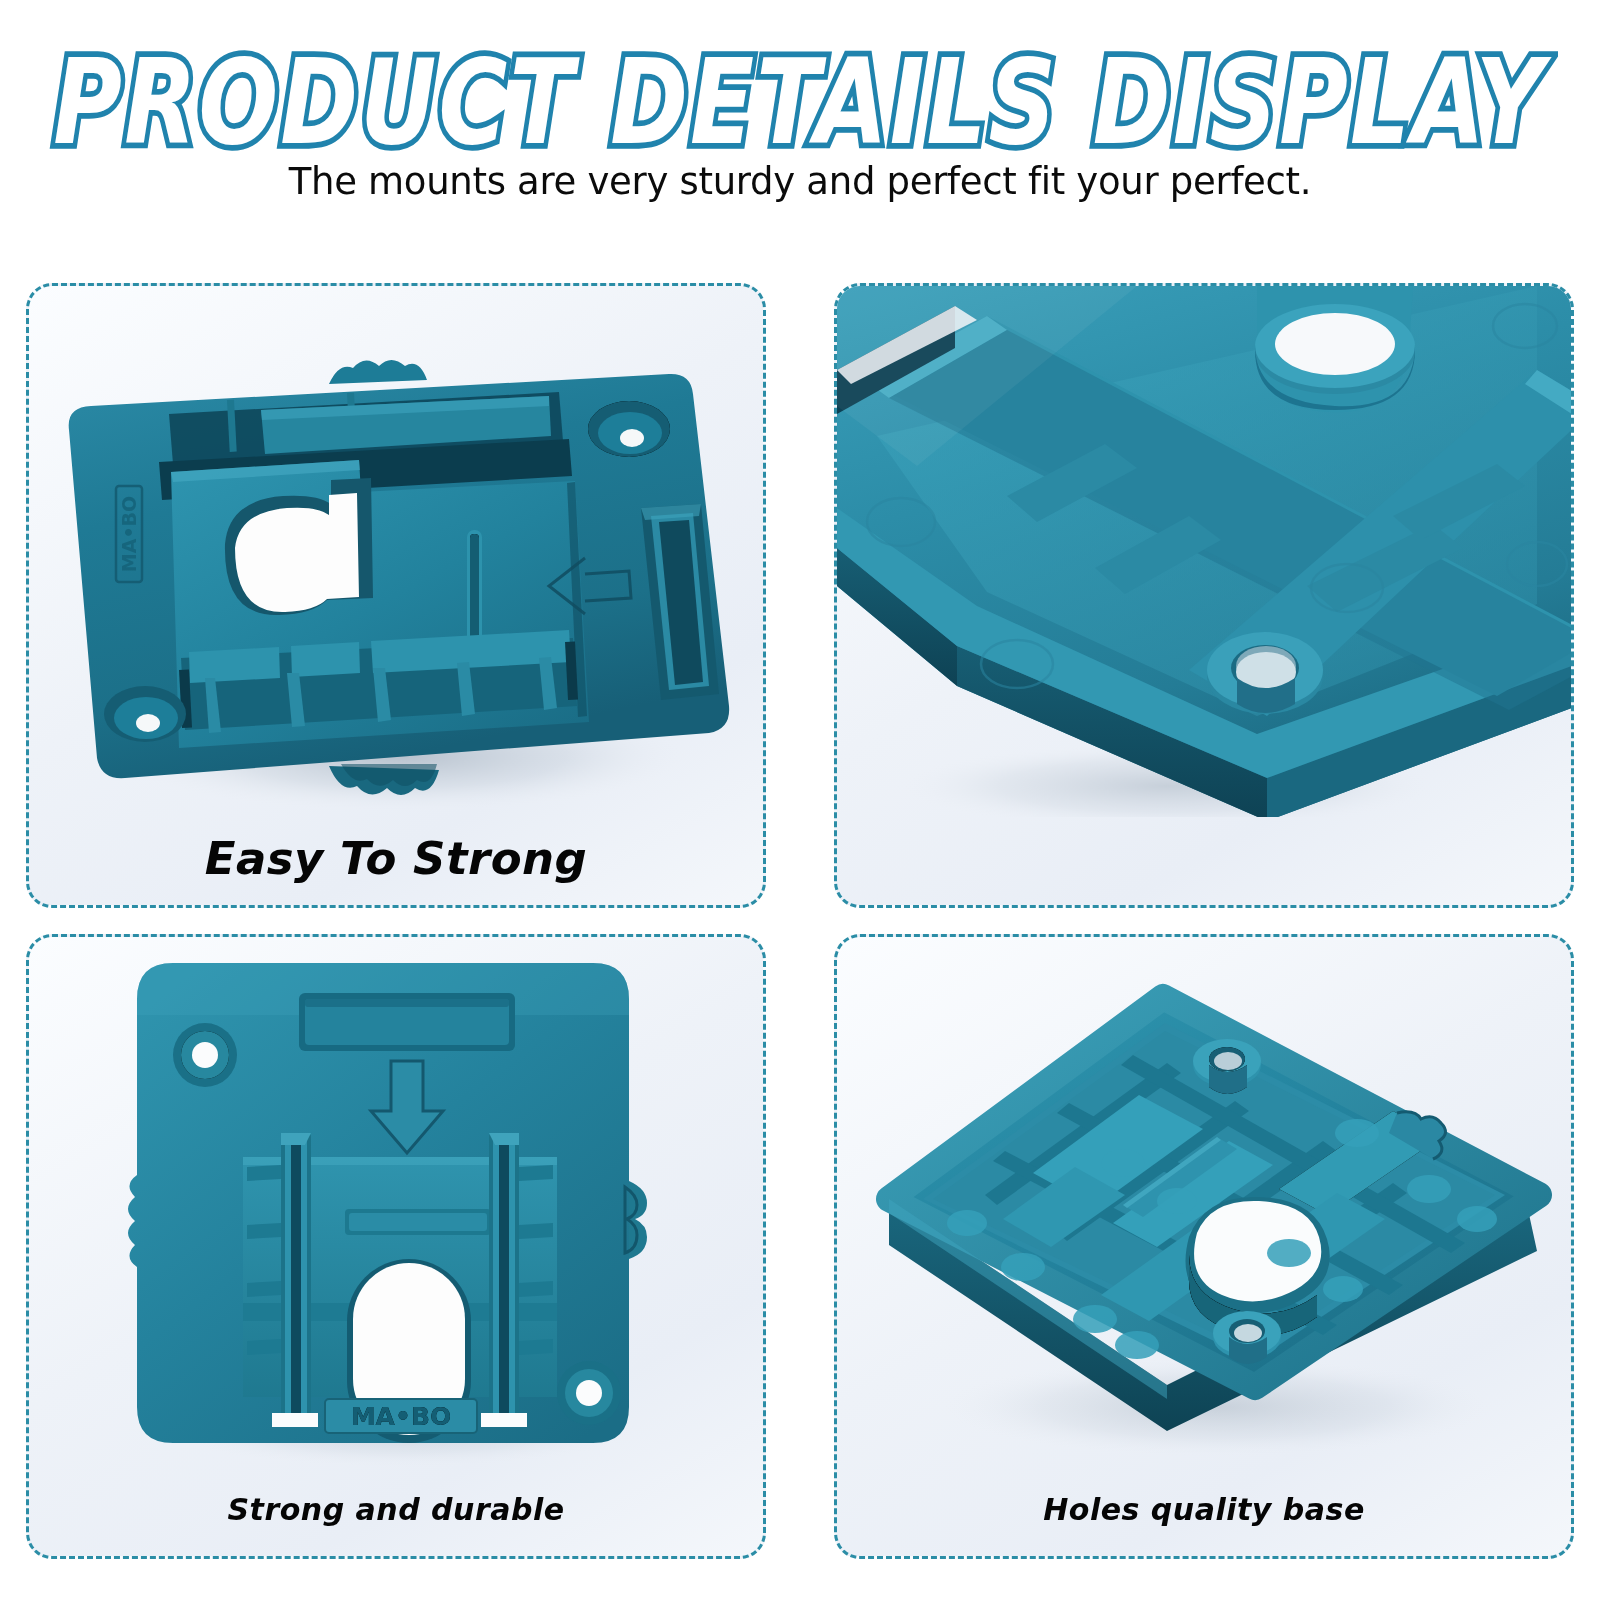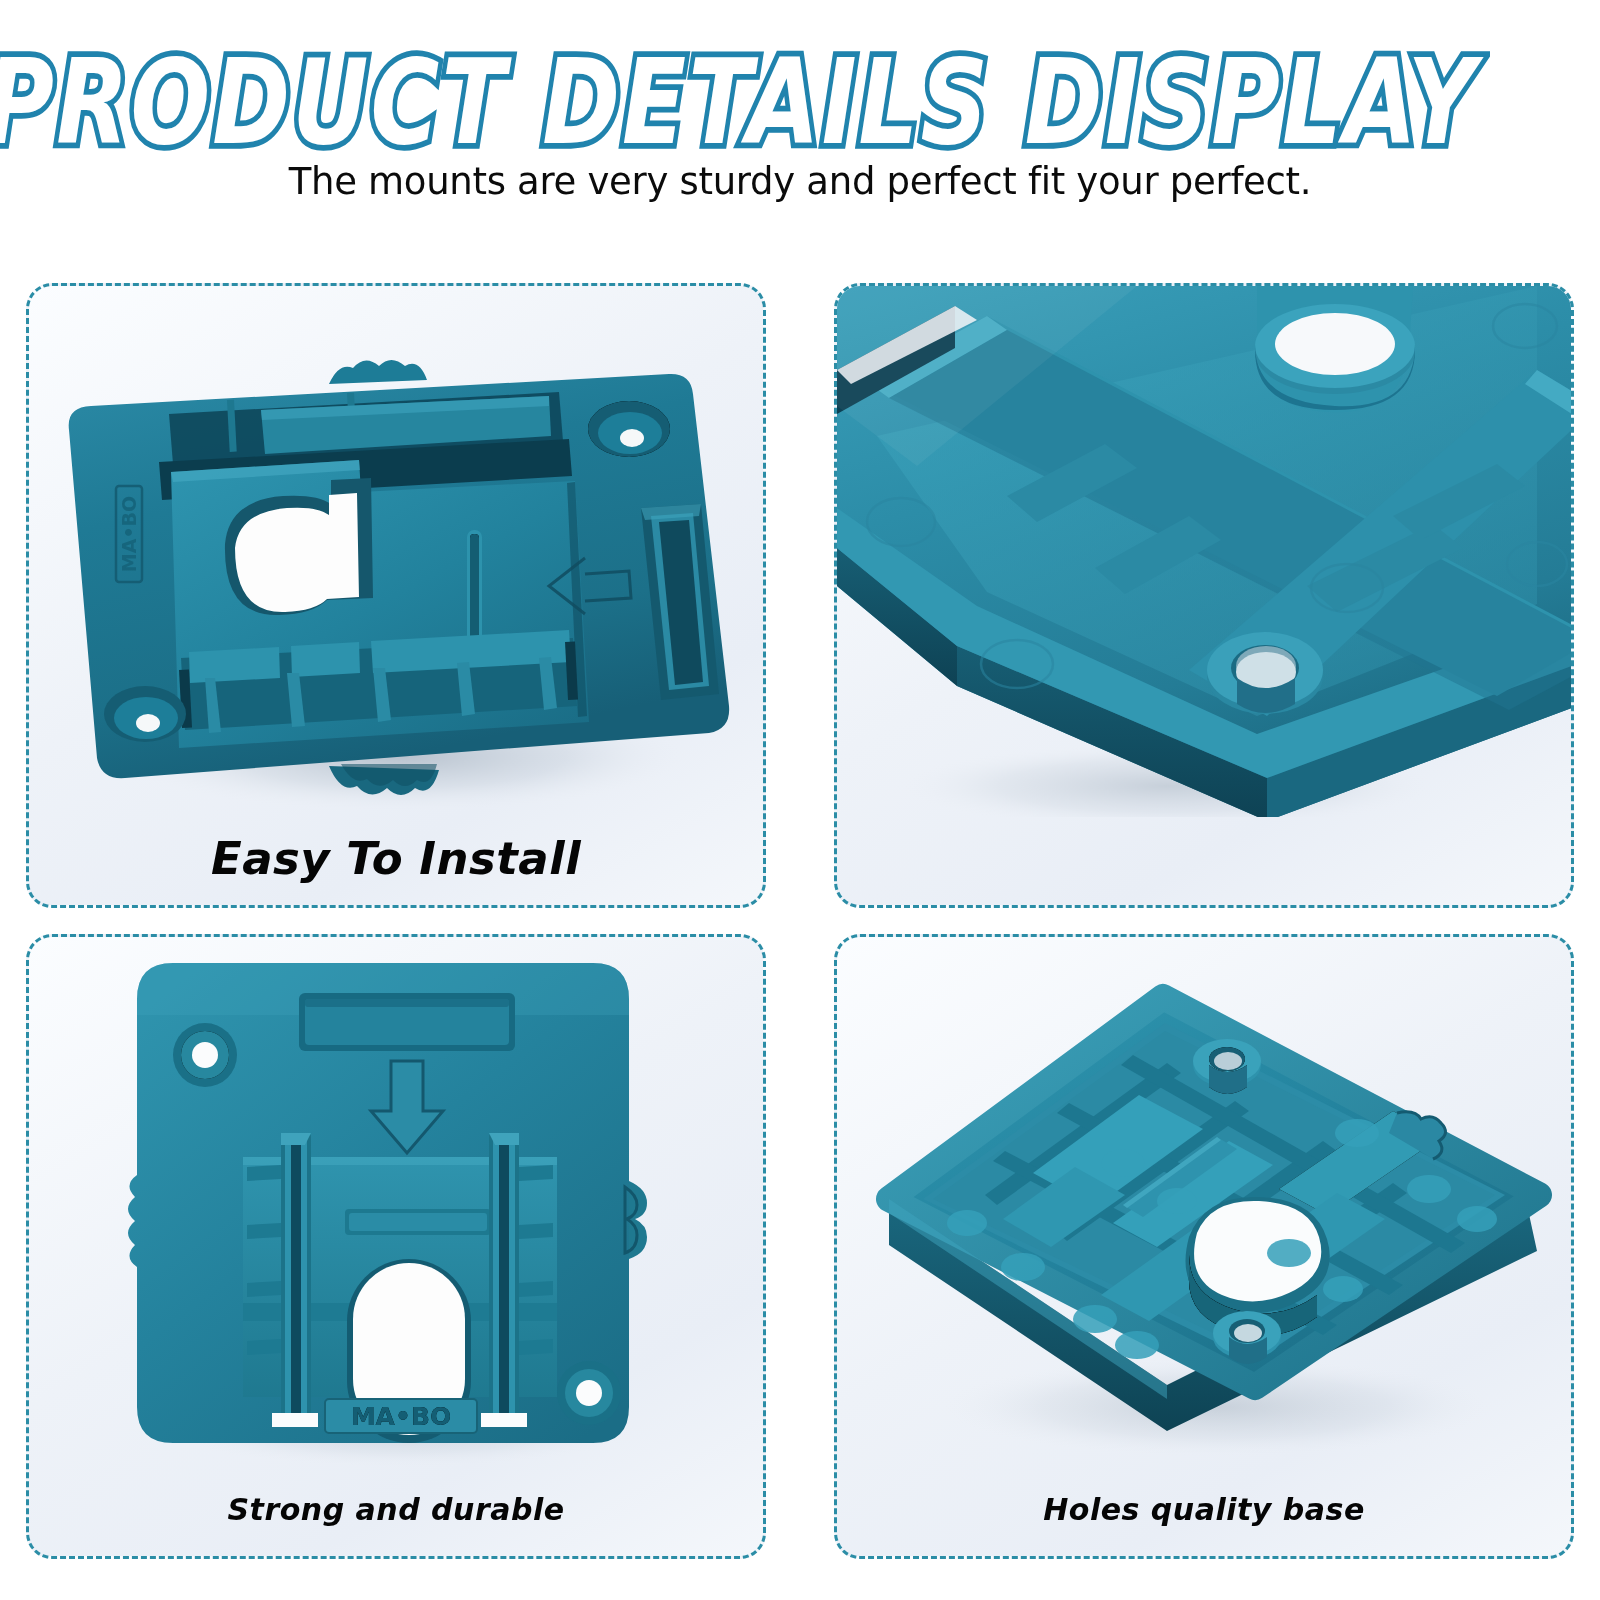--- a/index.html
+++ b/index.html
@@ -9,21 +9,21 @@
     font-family:"Liberation Sans", sans-serif;
     overflow:hidden;
     position:relative;
   }
 
   
   #header { width:1600px; height:232px; position:relative; }
 
   #title-wrap {
     position:absolute; top:44px; left:0; width:1600px;
-    text-align:left;
+    text-align:center;
   }
   #page-title {
     display:inline-block;
     font-family:"DejaVu Sans", sans-serif;
     font-size:92px;
     font-weight:bold;
     font-style:italic;
     letter-spacing:2px;
     color:#ffffff;
     line-height:1.0;
@@ -201,21 +201,21 @@
           <ellipse cx="117" cy="432" rx="32" ry="21" fill="#1d7e99"></ellipse>
           <ellipse cx="119" cy="437" rx="12" ry="9" fill="#f6f8f9"></ellipse>
         </g>
 
         <g transform="translate(100,248) rotate(-90) ">
           <rect x="-48" y="-13" width="96" height="26" rx="3" fill="none" stroke="#13586d" stroke-width="2.5" opacity="0.8"></rect>
           <text x="0" y="7" text-anchor="middle" font-family="'DejaVu Sans', sans-serif" font-size="19" font-weight="bold" fill="#16657c" opacity="0.95">MA•BO</text>
         </g>
       </svg>
     </div>
-    <div class="caption">Easy To Install</div>
+    <div class="caption">Easy To Strong</div>
   </div>
 
   <div class="panel">
     <div class="photo">
       <svg viewBox="0 0 740 535" width="740" height="535">
         <defs>
           <linearGradient id="p2body" x1="0" y1="0" x2="0.4" y2="1">
             <stop offset="0%" stop-color="#3a9fba"></stop>
             <stop offset="40%" stop-color="#2c8da8"></stop>
             <stop offset="80%" stop-color="#247c96"></stop>

